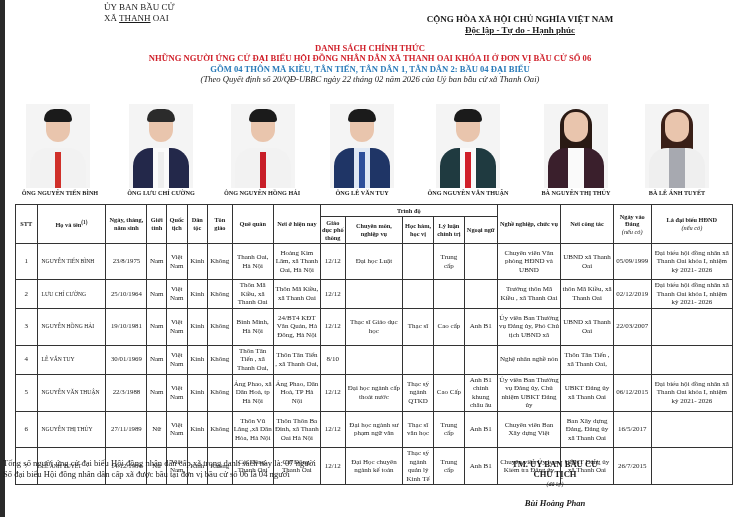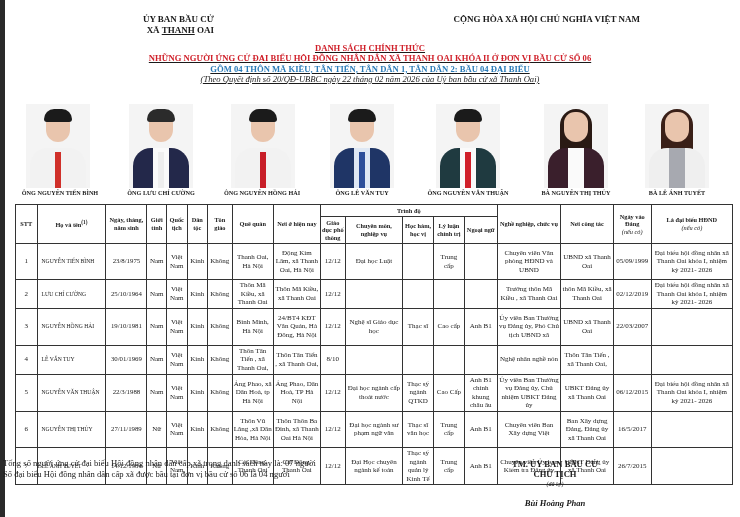--- a/index.html
+++ b/index.html
@@ -1,23 +1,23 @@
 <!DOCTYPE html>
 <html><head>
 <meta charset="utf-8">
 <style>
   html, body { margin:0; padding:0; }
   body { width:740px; height:517px; background:#fff; position:relative; overflow:hidden;
          font-family:"Liberation Serif","DejaVu Serif",serif; color:#1a1a1a; }
   .left-edge { position:absolute; left:0; top:0; width:5px; height:517px; background:#2a2a2a; }
-  .hdr-left { position:absolute; left:104px; top:14px; width:110px; text-align:right; font-weight:bold; font-size:9px; line-height:11px; }
+  .hdr-left { position:absolute; left:104px; top:2px; width:110px; text-align:left; font-weight:normal; font-size:9px; line-height:11px; }
   .hdr-left .u { text-decoration:underline; }
-  .hdr-right { position:absolute; left:400px; top:14px; width:240px; text-align:right; font-weight:bold; font-size:9px; line-height:11px; }
+  .hdr-right { position:absolute; left:400px; top:14px; width:240px; text-align:center; font-weight:bold; font-size:9px; line-height:11px; }
   .hdr-right .motto { text-decoration:underline; }
-  .titles { position:absolute; left:0; top:43px; width:740px; text-align:center; font-weight:bold; font-size:8.6px; line-height:10.3px;text-decoration:underline; }
+  .titles { position:absolute; left:0; top:43px; width:740px; text-align:center; font-weight:bold; font-size:8.6px; line-height:10.3px; }
   .t-red { color:#d0202a; }
   .t-blue { color:#2a7bb8; }
   .t-italic { font-weight:normal; font-style:italic; color:#222; }
   .photos { position:absolute; left:0; top:100px; width:740px; height:100px; }
   .photo { position:absolute; top:4px; width:64px; height:84px; background:#f4f4f4; overflow:hidden; }
   .photo .head { position:absolute; left:20px; top:8px; width:24px; height:30px; border-radius:11px 11px 12px 12px; background:#e9c5ad; }
   .photo .hair { position:absolute; left:18px; top:5px; width:28px; height:13px; border-radius:14px 14px 4px 4px; background:#1b1b1b; }
   .photo .body { position:absolute; left:4px; top:44px; width:56px; height:40px; border-radius:18px 18px 0 0; }
   .photo .shirt { position:absolute; left:24px; top:44px; width:16px; height:40px; background:#fafafa; }
   .photo .tie { position:absolute; left:29px; top:48px; width:6px; height:36px; }
@@ -39,20 +39,21 @@
 
 <div class="left-edge"></div>
 
 <div class="hdr-left">
   <div>ỦY BAN BẦU CỬ</div>
   <div><span>XÃ </span><span class="u">THANH</span><span> OAI</span></div>
 </div>
 
 <div class="hdr-right">
   <div>CỘNG HÒA XÃ HỘI CHỦ NGHĨA VIỆT NAM</div>
+  <div class="motto">Độc lập - Tự do - Hạnh phúc</div>
 </div>
 
 <div class="titles">
   <div class="t-red">DANH SÁCH CHÍNH THỨC</div>
   <div class="t-red">NHỮNG NGƯỜI ỨNG CỬ ĐẠI BIỂU HỘI ĐỒNG NHÂN DÂN XÃ THANH OAI KHÓA II Ở ĐƠN VỊ BẦU CỬ SỐ 06</div>
   <div class="t-blue">GỒM 04 THÔN MÃ KIỀU, TÂN TIẾN, TÂN DÂN 1, TÂN DÂN 2: BẦU 04 ĐẠI BIỂU</div>
   <div class="t-italic">(Theo Quyết định số 20/QĐ-UBBC ngày 22 tháng 02 năm 2026 của Uỷ ban bầu cử xã Thanh Oai)</div>
 </div>
 
 <div class="photos">
@@ -172,21 +173,21 @@
   <tbody id="rows">
       <tr style="height: 36px;">
     <td>1</td>
     <td class="name">NGUYỄN TIẾN BÌNH</td>
     <td class="wide">23/8/1975</td>
     <td>Nam</td>
     <td>Việt Nam</td>
     <td>Kinh</td>
     <td>Không</td>
     <td>Thanh Oai, Hà Nội</td>
-    <td>Động Kim Lâm, xã Thanh Oai, Hà Nội</td>
+    <td>Hoàng Kim Lâm, xã Thanh Oai, Hà Nội</td>
     <td>12/12</td>
     <td>Đại học Luật</td>
     <td></td>
     <td>Trung cấp</td>
     <td></td>
     <td>Chuyên viên Văn phòng HĐND và UBND</td>
     <td>UBND xã Thanh Oai</td>
     <td>05/09/1999</td>
     <td>Đại biểu hội đồng nhân xã Thanh Oai khóa I, nhiệm kỳ 2021- 2026</td>
   </tr>
@@ -214,21 +215,21 @@
     <td>3</td>
     <td class="name">NGUYỄN HỒNG HẢI</td>
     <td class="wide">19/10/1981</td>
     <td>Nam</td>
     <td>Việt Nam</td>
     <td>Kinh</td>
     <td>Không</td>
     <td>Bình Minh, Hà Nội</td>
     <td>24/BT4 KĐT Văn Quán, Hà Đông, Hà Nội</td>
     <td>12/12</td>
-    <td>Nghệ sĩ Giáo dục học</td>
+    <td>Thạc sĩ Giáo dục học</td>
     <td>Thạc sĩ</td>
     <td>Cao cấp</td>
     <td>Anh B1</td>
     <td>Ủy viên Ban Thường vụ Đảng ủy, Phó Chủ tịch UBND xã</td>
     <td>UBND xã Thanh Oai</td>
     <td>22/03/2007</td>
     <td></td>
   </tr>
       <tr style="height: 26px;">
     <td>4</td>

